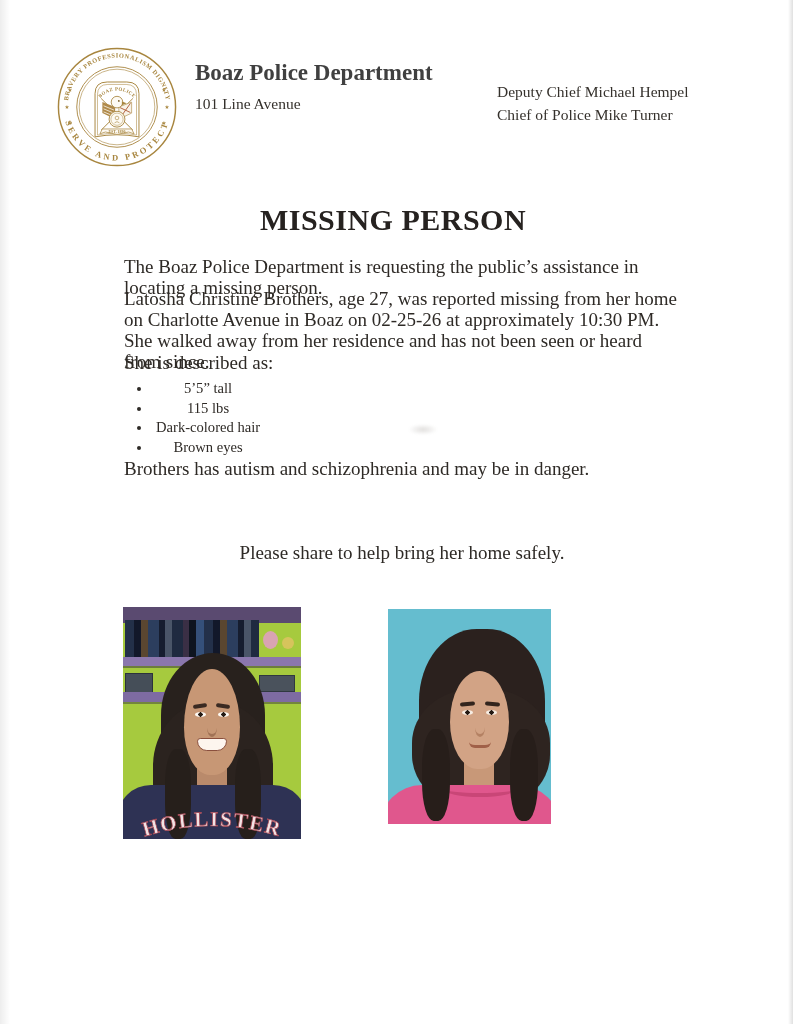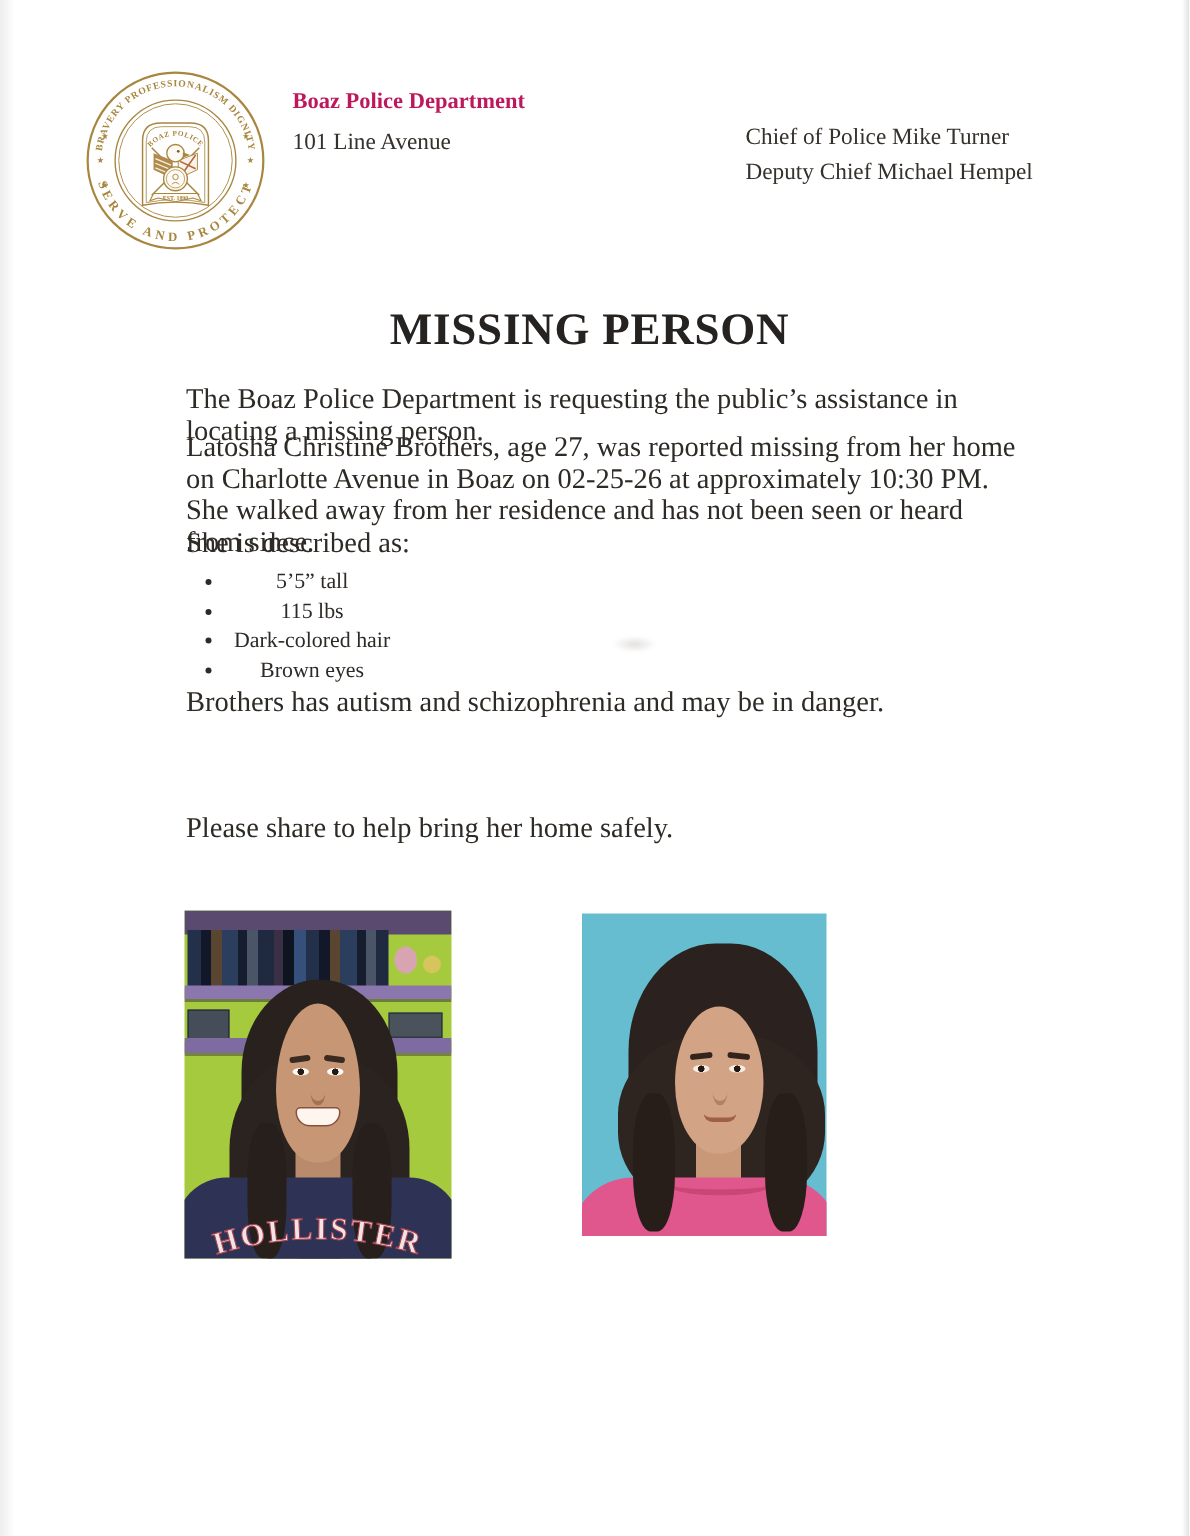--- a/index.html
+++ b/index.html
@@ -10,37 +10,37 @@
   .edge-left{position:absolute;left:0;top:0;bottom:0;width:10px;
     background:linear-gradient(90deg,rgba(0,0,0,0.07),rgba(0,0,0,0));}
   .edge-right{position:absolute;right:0;top:0;bottom:0;width:5px;
     background:linear-gradient(270deg,rgba(0,0,0,0.12),rgba(0,0,0,0));}
   .smudge{position:absolute;left:408px;top:424px;width:30px;height:11px;border-radius:50%;
     background:radial-gradient(ellipse at center,rgba(120,112,104,0.22),rgba(120,112,104,0) 70%);filter:blur(1px);}
 
   
   .seal{position:absolute;left:56px;top:44px;width:122px;height:126px;}
   .dept{position:absolute;left:195px;top:60px;}
-  .dept-name{font-size:15px;font-weight:700;color:#be185d;margin-bottom:7px;}
+  .dept-name{font-size:23px;font-weight:700;color:#404040;margin-bottom:7px;}
   .dept-line{font-size:15.5px;line-height:22px;color:#35312c;}
   .chiefs{position:absolute;left:497px;top:80px;font-size:15.5px;line-height:23px;color:#35312c;}
 
   
   .title{position:absolute;left:0;top:203px;width:786px;text-align:center;margin:0;
     font-size:30px;font-weight:700;letter-spacing:0.5px;color:#262220;}
   .bodytext{position:absolute;left:124px;width:556px;margin:0;font-size:19px;line-height:21px;}
   .p-intro{top:256px;}
   .p-details{top:288px;}
   .p-desc{top:352px;}
   .desc-list{position:absolute;left:136px;top:379px;margin:0;padding:0 0 0 16px;
     font-size:14.6px;line-height:19.5px;text-align:center;}
   .desc-list li{margin:0;padding-left:4px;}
   .p-risk{top:458px;}
   .p-contact{top:492px;width:548px;}
-  .p-share{top:542px;}
+  .p-share{top:542px;text-align:center;}
 
   
   .photo{position:absolute;overflow:hidden;}
   .photo *{position:absolute;}
   .photo-left{left:123px;top:607px;width:178px;height:232px;background:#a6ca3e;}
   .photo-right{left:388px;top:609px;width:163px;height:215px;background:#65bdcf;}
 
   
   .pl-topwall{left:0;top:0;width:178px;height:16px;background:#5a4a70;}
   .pl-books{left:2px;top:13px;width:134px;height:39px;
@@ -151,22 +151,22 @@
       <text x="177" y="130">★</text>
     </g>
   </svg>
 
   <div class="dept">
     <div class="dept-name">Boaz Police Department</div>
     <div class="dept-line">101 Line Avenue</div>
   </div>
 
   <div class="chiefs">
+    <div>Deputy Chief Michael Hempel</div>
     <div>Chief of Police Mike Turner</div>
-    <div>Deputy Chief Michael Hempel</div>
   </div>
 
   <h1 class="title">MISSING PERSON</h1>
 
   <p class="bodytext p-intro">The Boaz Police Department is requesting the public’s assistance in locating a missing person.</p>
   <p class="bodytext p-details">Latosha Christine Brothers, age 27, was reported missing from her home on Charlotte Avenue in Boaz on 02-25-26 at approximately 10:30 PM. She walked away from her residence and has not been seen or heard from since.</p>
   <p class="bodytext p-desc">She is described as:</p>
 
   <ul class="desc-list">
     <li>5’5” tall</li>

